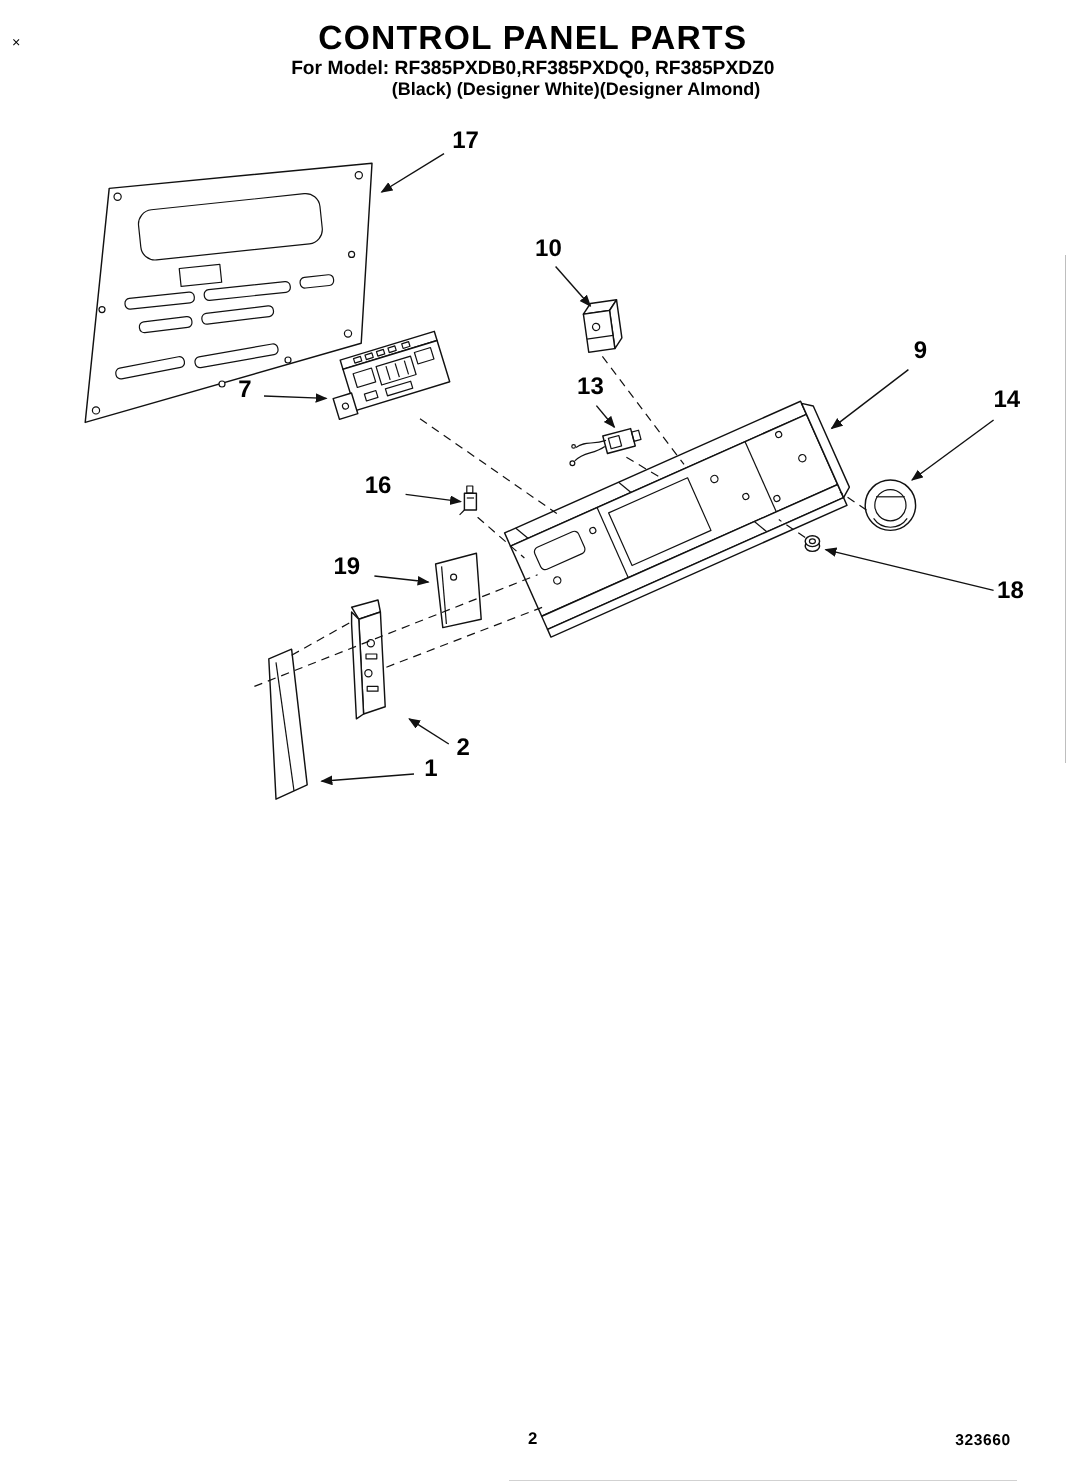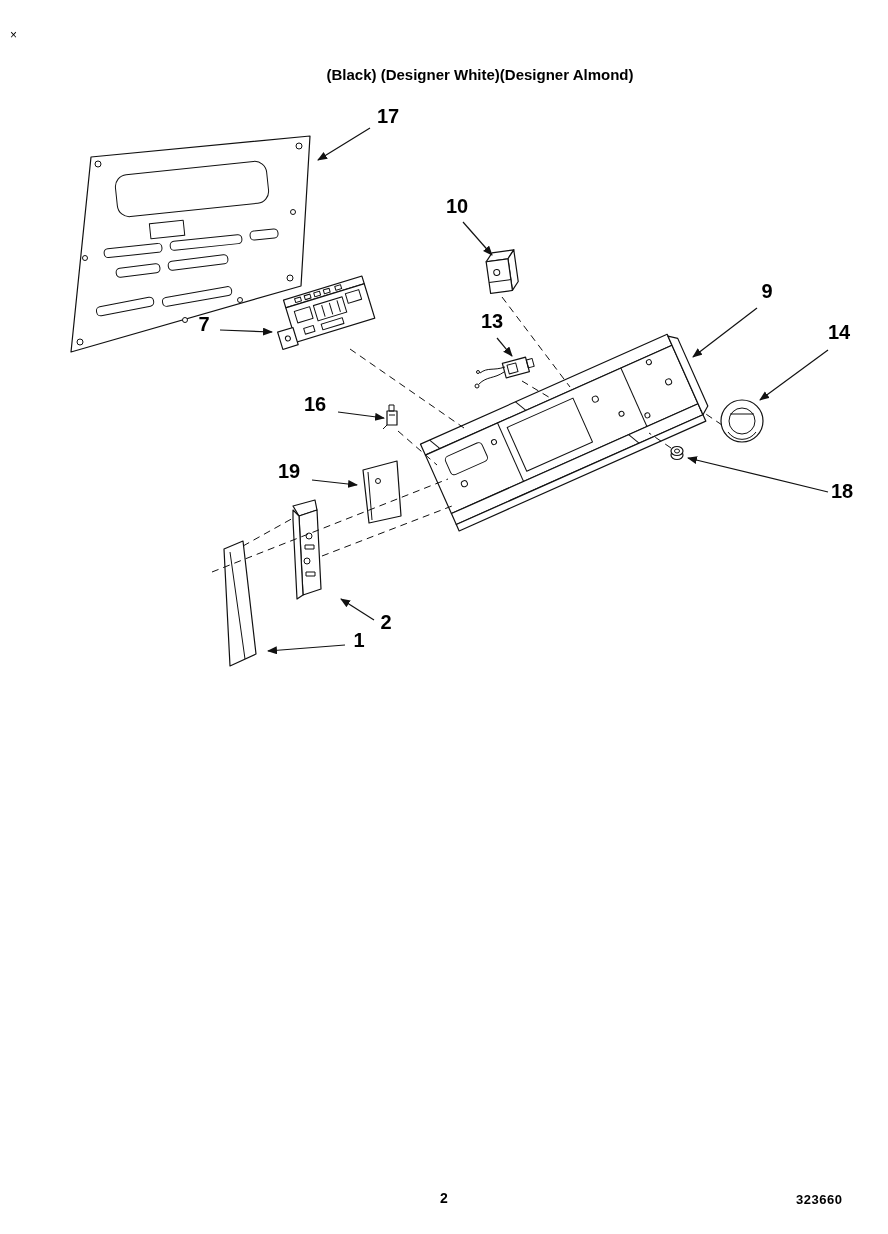--- a/index.html
+++ b/index.html
@@ -47,20 +47,22 @@
   .leader{stroke:#111;stroke-width:1.2;fill:none;}
   .dash{stroke:#111;stroke-width:1;fill:none;stroke-dasharray:7 5;}
   .callout{font-family:"Liberation Sans", sans-serif;font-size:20px;font-weight:bold;fill:#000;}
 </style>
 </head>
 <body>
 
 <div class="page">
 
   <div class="corner-mark">×</div>
+  <div class="title">CONTROL PANEL PARTS</div>
+  <div class="model-line">For Model: RF385PXDB0,RF385PXDQ0, RF385PXDZ0</div>
   <div class="finish-line">(Black)  (Designer White)(Designer Almond)</div>
 
   <svg width="888" height="1234" viewBox="0 0 888 1234">
     <defs>
       <marker id="arrow" markerWidth="11" markerHeight="9" refX="9" refY="4" orient="auto" markerUnits="userSpaceOnUse">
         <path d="M0,0 L10,4 L0,8 z" fill="#111"></path>
       </marker>
     </defs>
 
     <g>

